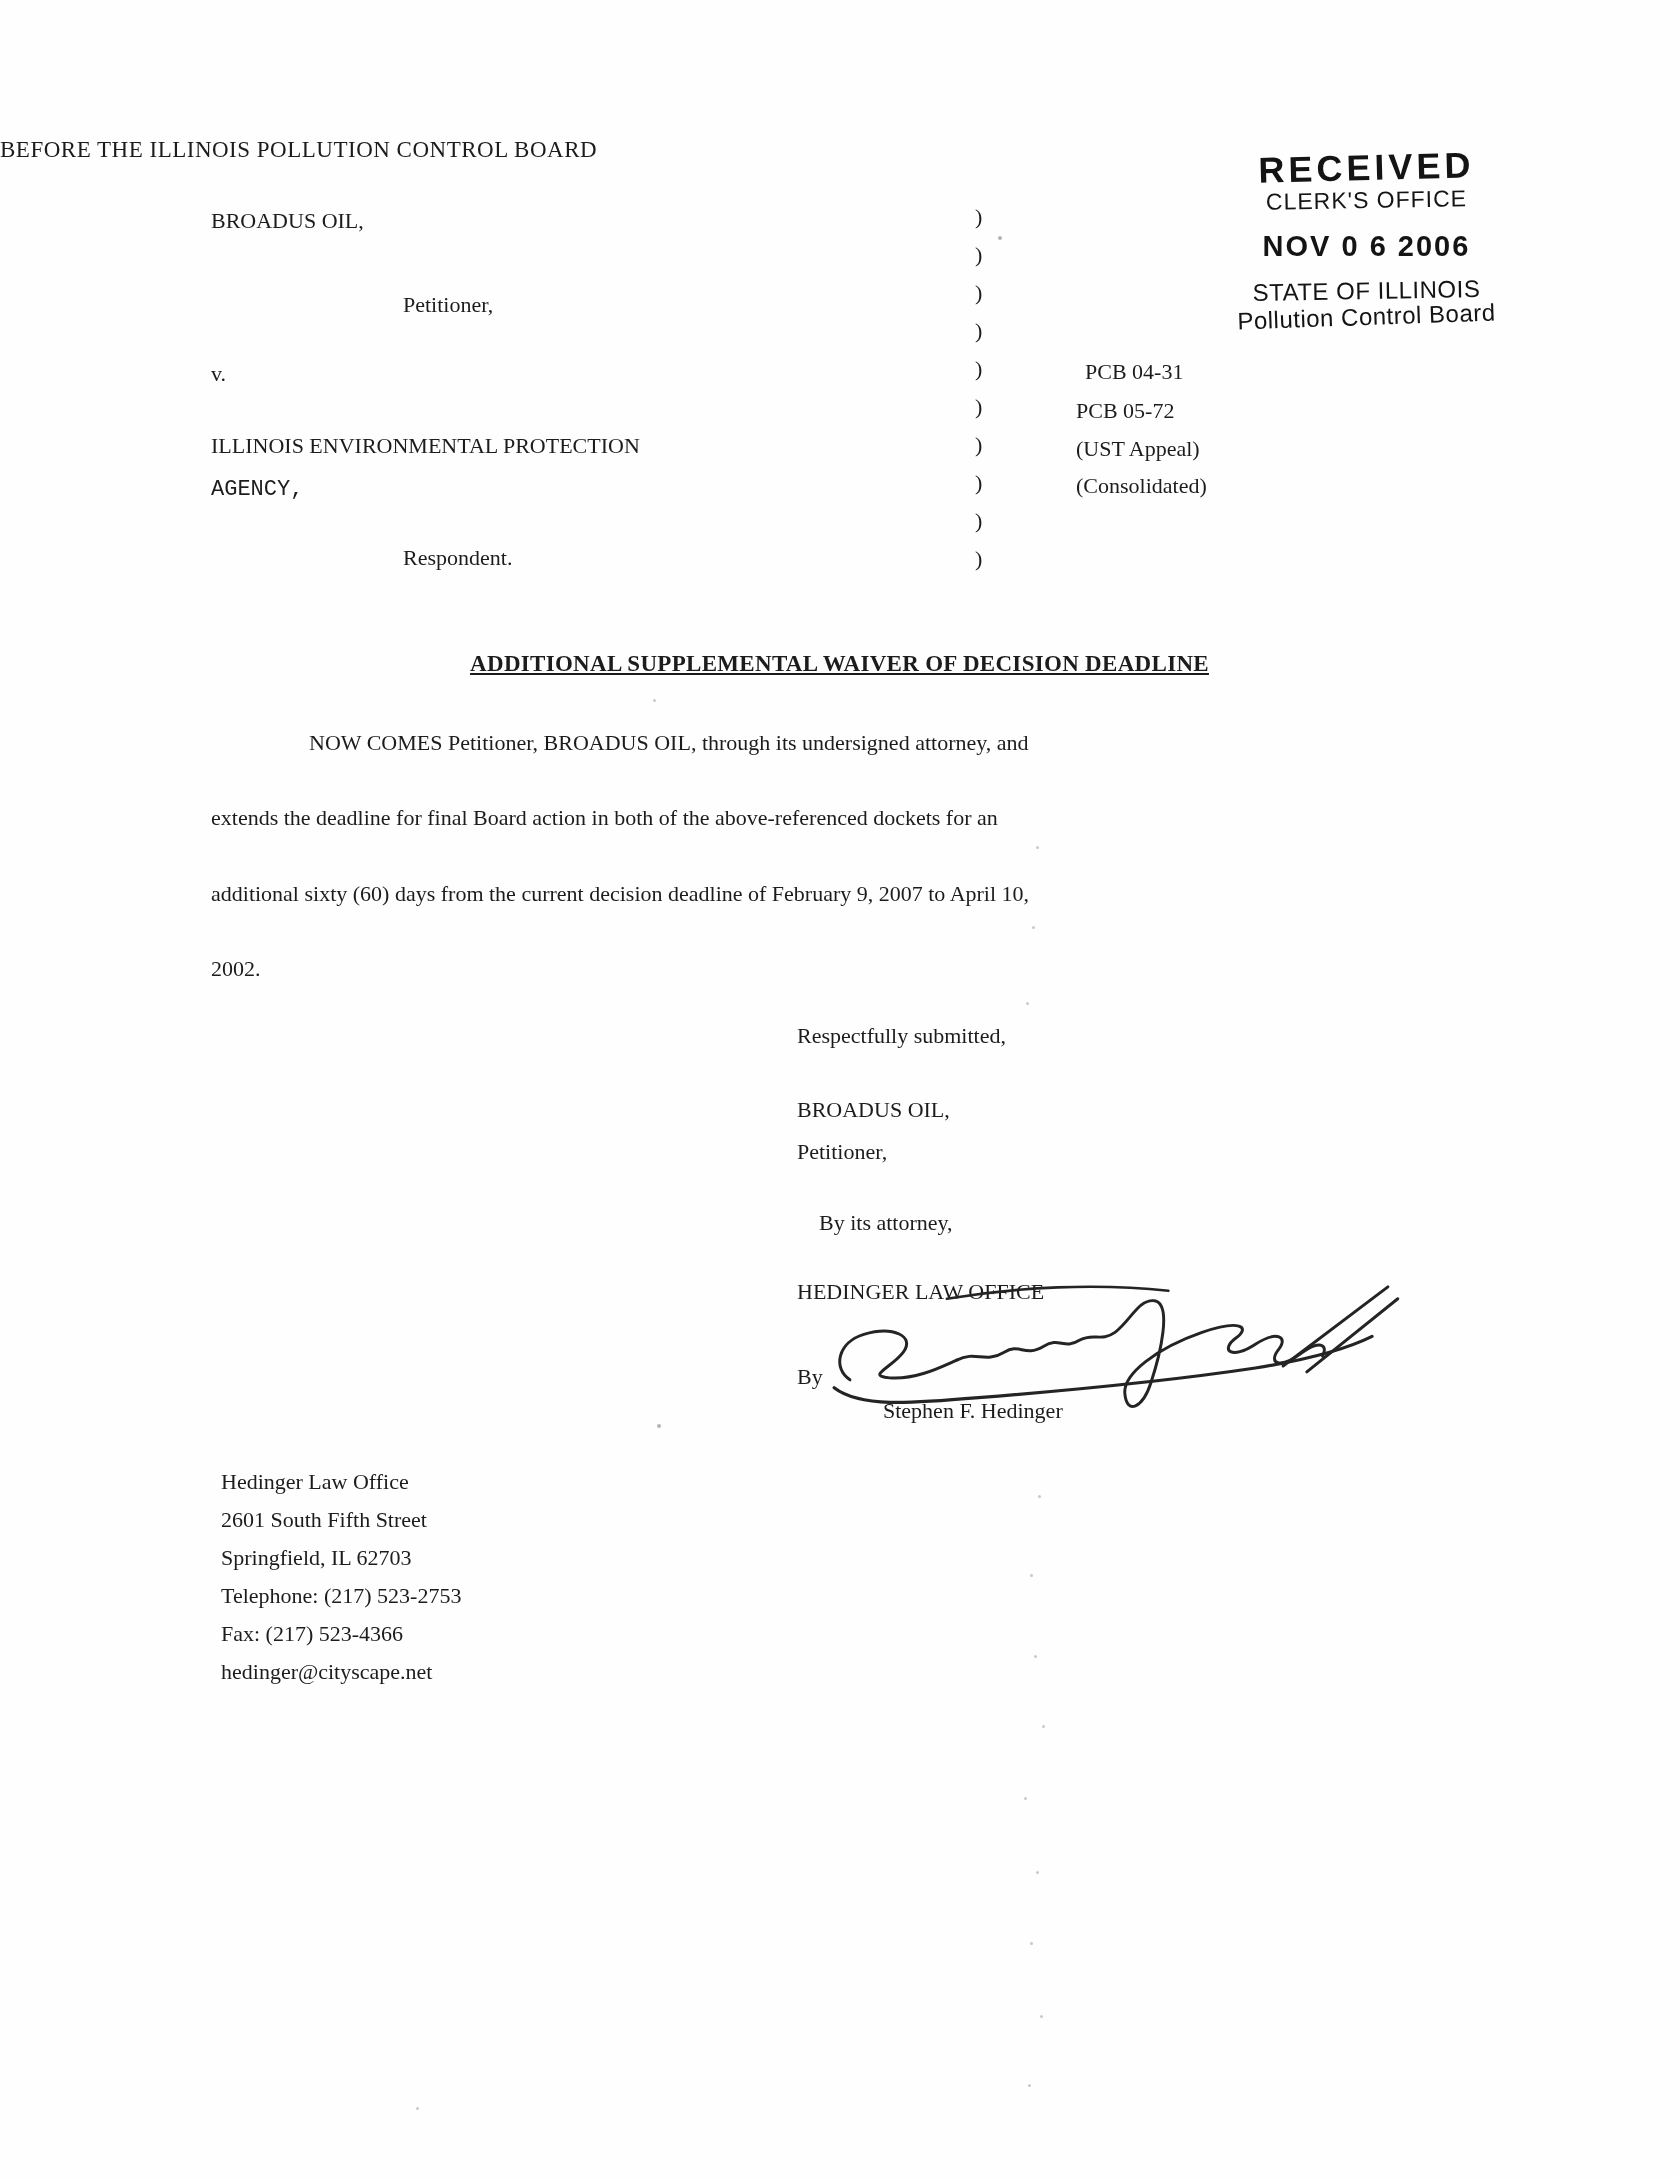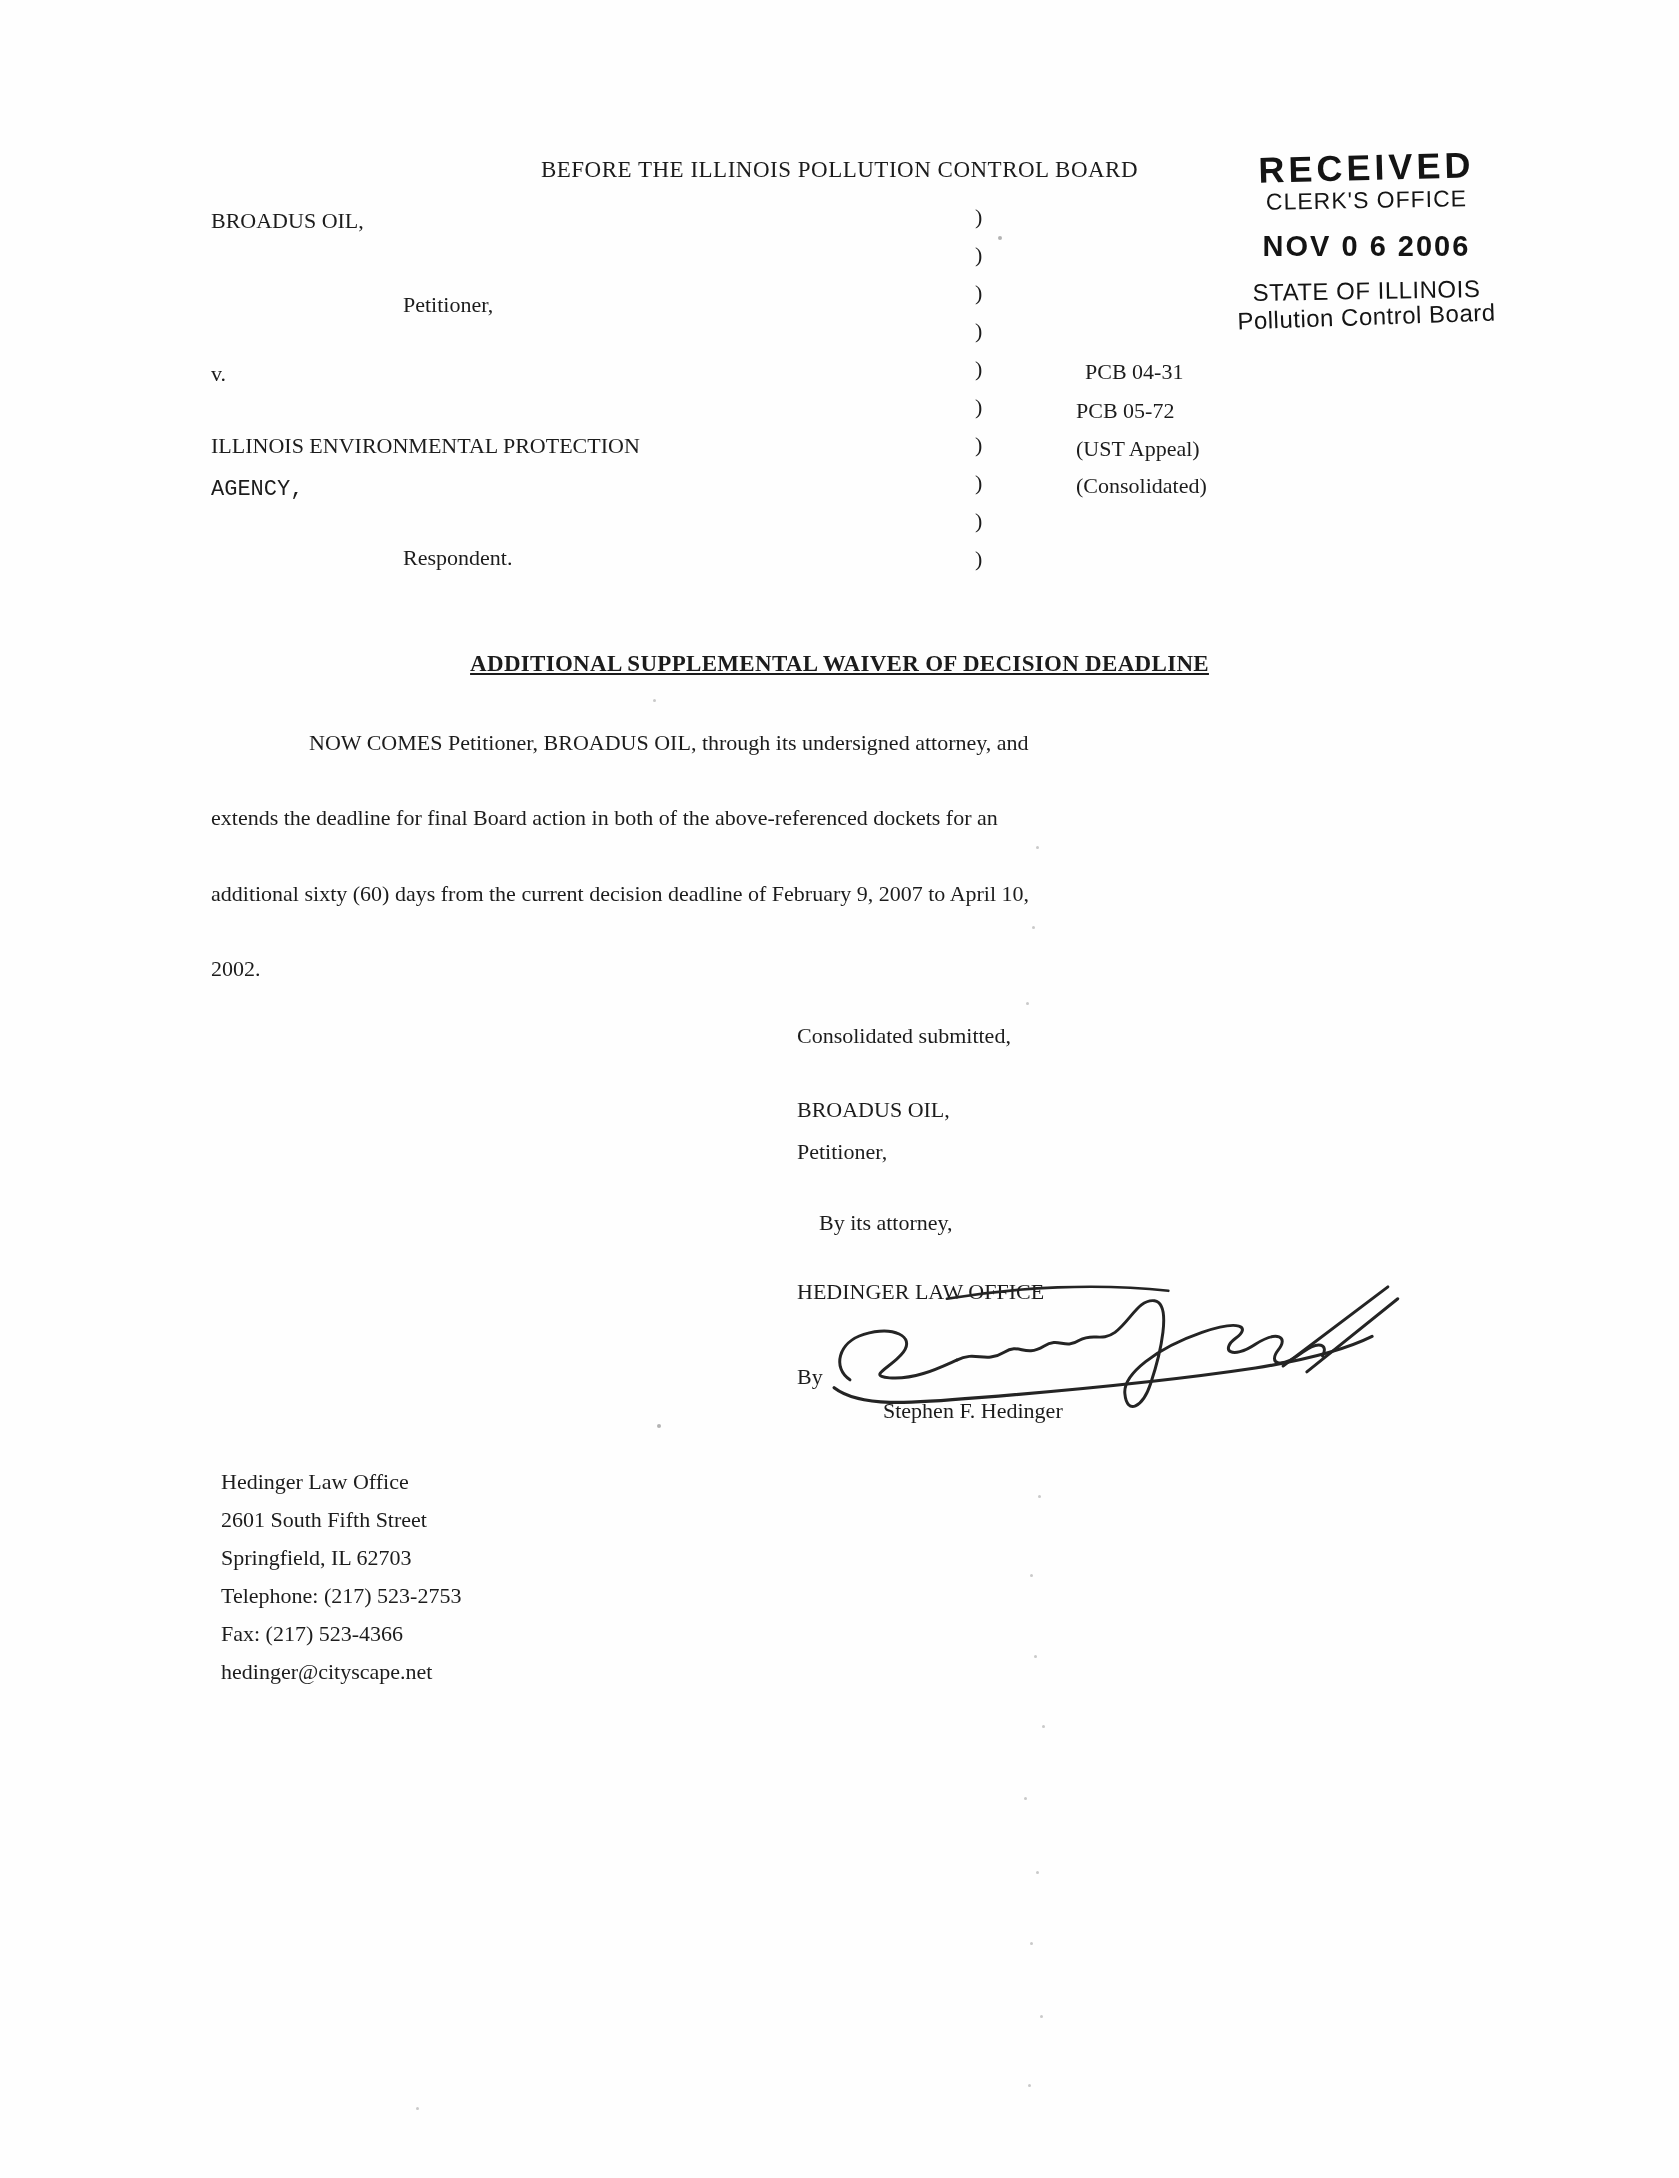--- a/index.html
+++ b/index.html
@@ -14,24 +14,23 @@
     margin: 0 auto;
     background: #fefefe;
     font-family: "Liberation Serif", serif;
     color: #1c1c1c;
     overflow: hidden;
   }
   .abs { position: absolute; white-space: nowrap; }
   .doc-text { font-size: 22px; line-height: 1.2; }
 
   .header-line {
-    top: 157px;
+    top: 137px;
     left: 0;
     width: 1679px;
-    text-align: center;
     font-size: 23px;
     letter-spacing: 0.5px;
   }
 
   
   .stamp {
     position: absolute;
     left: 1193px;
     top: 147px;
     width: 347px;
@@ -163,21 +162,21 @@
   <div class="abs doc-text" style="left:1076px; top:436px;">(UST Appeal)</div>
   <div class="abs doc-text" style="left:1076px; top:473px;">(Consolidated)</div>
 
   <div class="abs doc-title">ADDITIONAL SUPPLEMENTAL WAIVER OF DECISION DEADLINE</div>
 
   <div class="abs doc-text" style="left:211px; top:805px;">extends the deadline for final Board action in both of the above-referenced dockets for an</div>
   <div class="abs doc-text" style="left:309px; top:730px;">NOW COMES Petitioner, BROADUS OIL, through its undersigned attorney, and</div>
   <div class="abs doc-text" style="left:211px; top:881px;">additional sixty (60) days from the current decision deadline of February 9, 2007 to April 10,</div>
   <div class="abs doc-text" style="left:211px; top:956px;">2002.</div>
 
-  <div class="abs doc-text" style="left:797px; top:1023px;">Consolidated submitted,</div>
+  <div class="abs doc-text" style="left:797px; top:1023px;">Respectfully submitted,</div>
   <div class="abs doc-text" style="left:797px; top:1097px;">BROADUS OIL,</div>
   <div class="abs doc-text" style="left:797px; top:1139px;">Petitioner,</div>
   <div class="abs doc-text" style="left:819px; top:1210px;">By its attorney,</div>
   <div class="abs doc-text" style="left:797px; top:1279px;">HEDINGER LAW OFFICE</div>
   <div class="abs doc-text" style="left:797px; top:1364px;">By</div>
   <div class="abs doc-text" style="left:883px; top:1398px;">Stephen F. Hedinger</div>
 
   <svg class="sig-svg" viewBox="0 0 590 180" aria-hidden="true">
 
     <path d="M14,112 C40,132 90,128 160,122 C260,114 360,104 440,92 C490,84 530,74 558,60" fill="none" stroke="#242424" stroke-width="3.2" stroke-linecap="round"></path>

